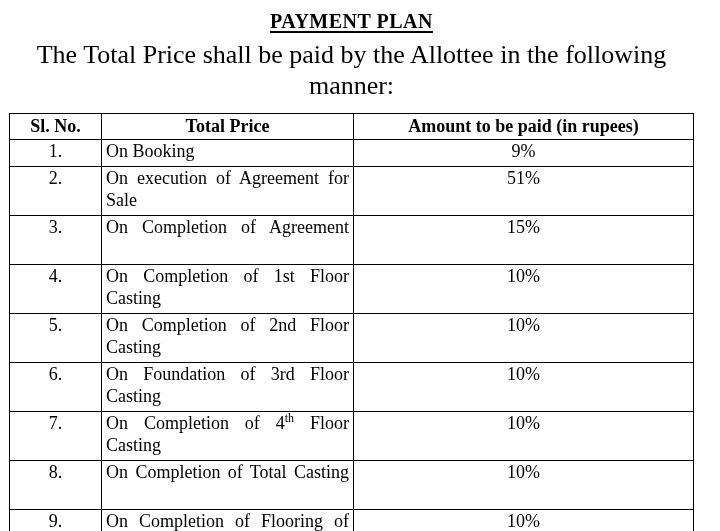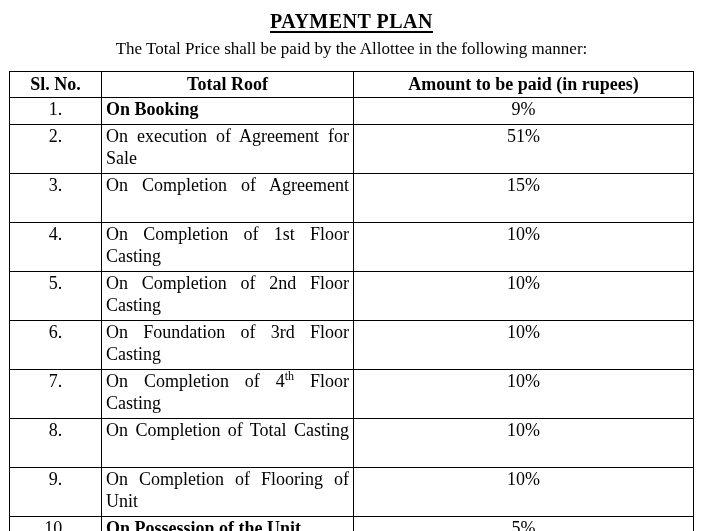--- a/index.html
+++ b/index.html
@@ -25,21 +25,21 @@
     text-align: center;
     font-weight: bold;
     font-size: 20px;
     letter-spacing: 0.5px;
     text-decoration: underline;
     text-underline-offset: 3px;
     margin: 2px 0 6px 0;
     font-family: "Liberation Serif", serif;
   }
   .intro {
-    font-size: 17px;
+    font-size: 26px;
     text-align: center;
     margin: 0 0 12px 0;
     line-height: 1.2;
     font-family: "Liberation Serif", serif;
   }
   table.payment-table {
     border-collapse: collapse;
     width: 684px;
     margin: 0 auto;
     table-layout: fixed;
@@ -71,21 +71,20 @@
   td.price {
     text-align: justify;
     text-align-last: justify;
     padding-left: 8px;
     padding-right: 8px;
     line-height: 1.18;
   }
   td.price.nojust {
     text-align: left;
     text-align-last: left;
-    font-weight: bold;
   }
   td.amount {
     text-align: center;
     vertical-align: middle;
   }
   .sup {
     font-size: 12px;
     vertical-align: super;
     line-height: 0;
   }
@@ -103,21 +102,21 @@
 
   <table class="payment-table">
     <colgroup>
       <col class="c-sl">
       <col class="c-price">
       <col class="c-amount">
     </colgroup>
     <thead>
       <tr>
         <th>Sl. No.</th>
-        <th>Total Roof</th>
+        <th>Total Price</th>
         <th>Amount to be paid (in rupees)</th>
       </tr>
     </thead>
     <tbody id="table-body">
         <tr class="row-1">
           <td class="sl">1.</td>
           <td class="price nojust">On Booking</td>
           <td class="amount">9%</td>
         </tr>
         <tr class="row-tall">

